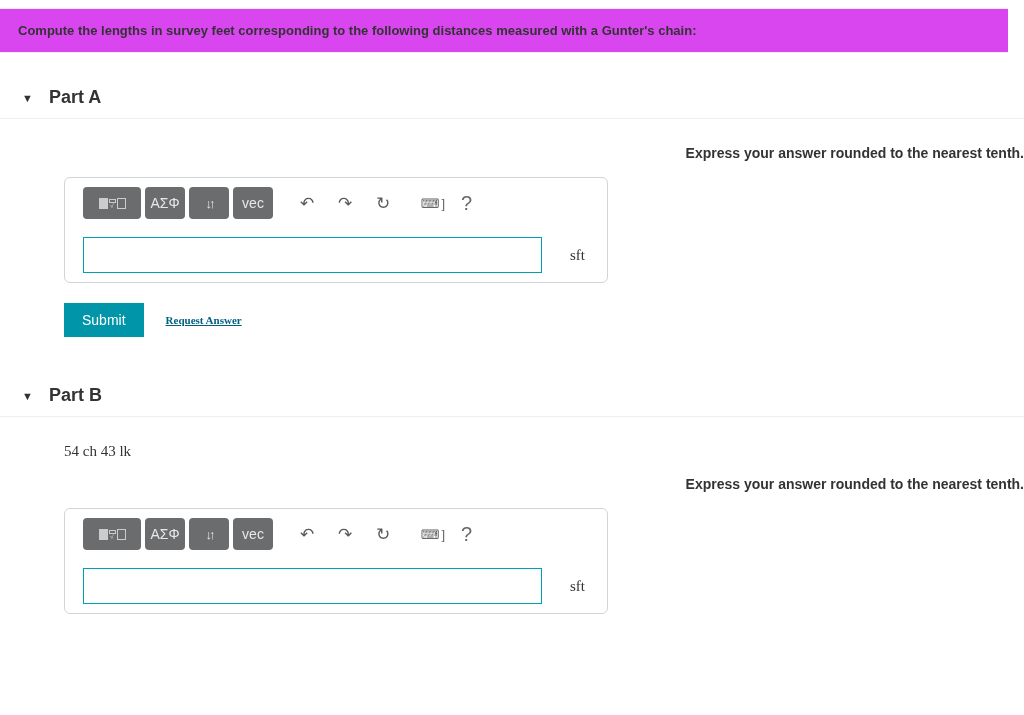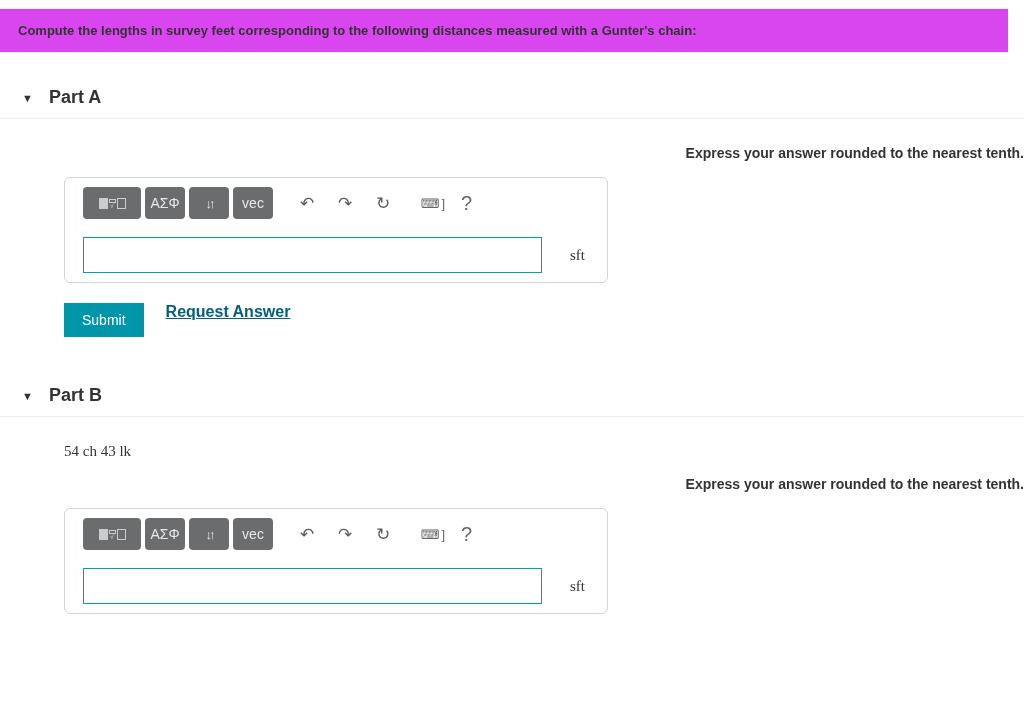--- a/index.html
+++ b/index.html
@@ -16,23 +16,23 @@
 .toolbar { display: flex; align-items: center; gap: 6px; margin-bottom: 18px; }
 .tool-group { display: flex; gap: 4px; }
 .tool-btn { width: 40px; height: 32px; background: #6a6c6e; border-radius: 4px; display: flex; align-items: center; justify-content: center; color: #e8e8e8; font-size: 14px; cursor: pointer; border: none; }
 .tool-btn.templates { width: 58px; }
 .tool-ctrl { width: 32px; height: 28px; display: flex; align-items: center; justify-content: center; color: #5a5a5a; font-size: 17px; cursor: pointer; }
 .help-icon { color: #666; font-size: 20px; margin-left: 6px; cursor: pointer; }
 .kbd-icon { font-size: 13px; color: #666; display:flex; align-items:center; gap:2px;}
 .input-row { display: flex; align-items: center; gap: 28px; }
 .answer-input { flex: 1; border: 1px solid #00a0b4; height: 36px; padding: 4px 8px; font-size: 14px; outline: none; }
 .unit { font-family: Georgia, 'Times New Roman', serif; font-size: 15px; color: #333; padding-right: 4px; }
-.actions { margin-top: 20px; display: flex; gap: 22px; }
+.actions { margin-top: 20px; display: flex; align-items: center; gap: 22px; }
 .submit-btn { background: #0095a8; color: #fff; border: none; padding: 9px 18px; font-size: 14px; cursor: pointer; }
-.request-link { color: #006080; font-weight: bold; text-decoration: underline; font-size: 16px; cursor: pointer; }
+.request-link { color: #006080; font-weight: bold; text-decoration: underline; font-size: 11px; cursor: pointer; font-family: Liberation Serif, serif; }
 .svg-tmpl { display:flex; align-items:center; gap:1px; }
 .tmpl-box { width:9px; height:11px; border:1.3px solid #ccc; display:inline-block; }
 .tmpl-box.f { background:#ccc; }
 .arrows-ud { font-size:13px; letter-spacing:-3px;}
 </style>
 </head>
 <body>
 
 <div class="container">
   <div class="question-header">Compute the lengths in survey feet corresponding to the following distances measured with a Gunter's chain:</div>

